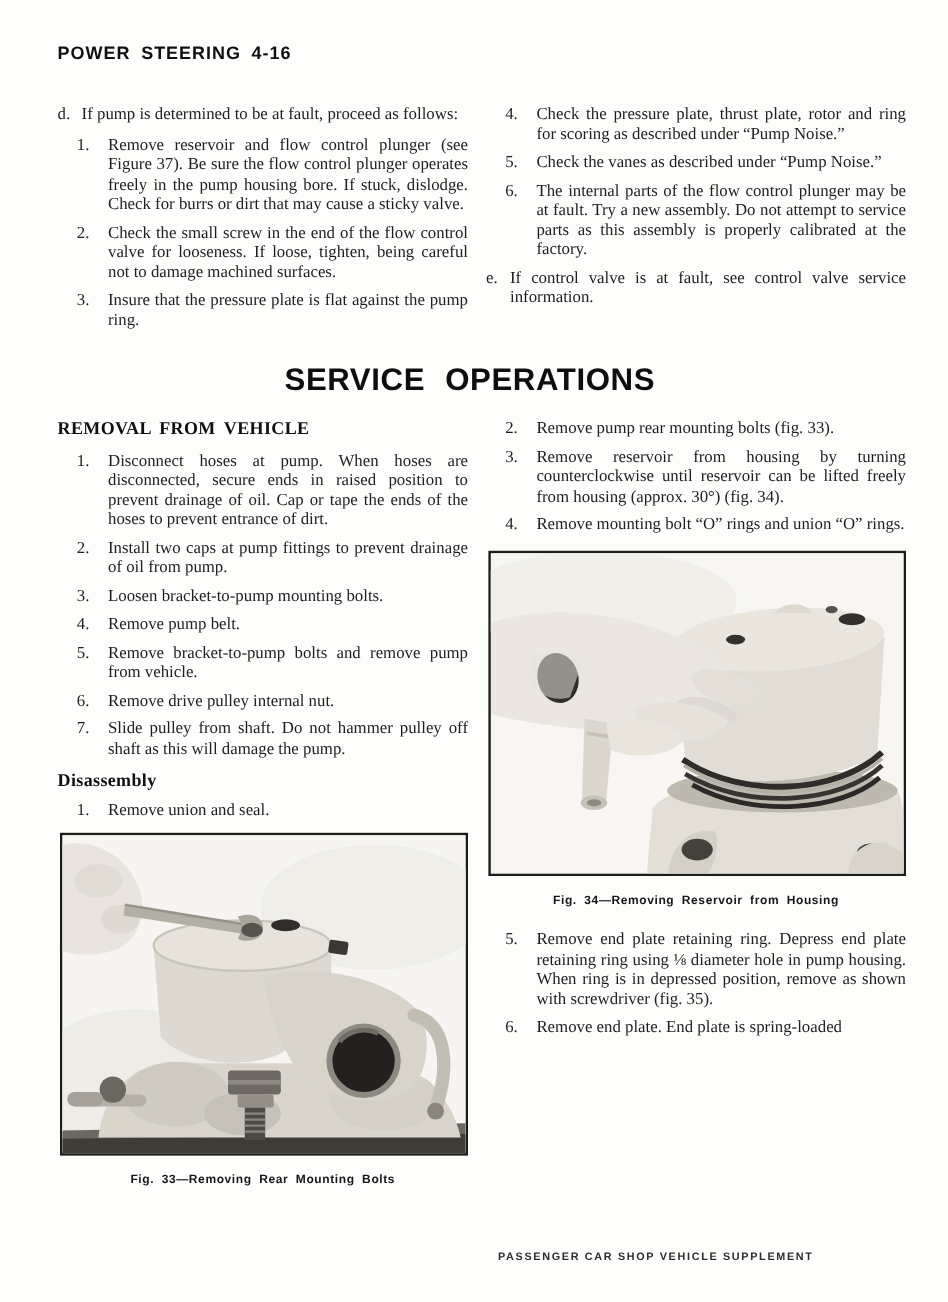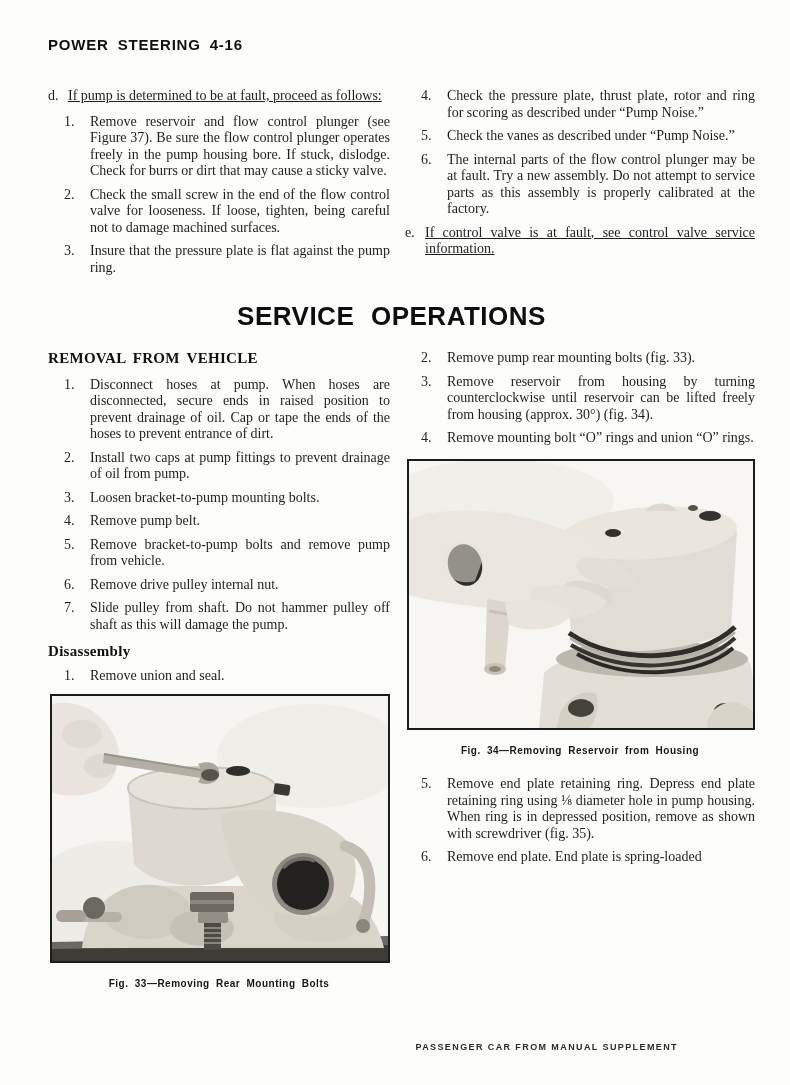--- a/index.html
+++ b/index.html
@@ -22,21 +22,21 @@
 
   .content { position:absolute; left:48px; top:88px; width:707px; }
   .columns { display:flex; gap:15px; }
   .col-l { width:342px; }
   .col-r { width:350px; }
 
   
   .bodytxt { font-size:14px; line-height:16.5px; }
   .letter-row { display:flex; margin-bottom:9px; }
   .letter-row .lbl { width:20px; flex:none; }
-  .letter-row .txt { flex:1; text-align:justify;text-decoration:underline; }
+  .letter-row .txt { flex:1; text-align:justify; }
   .step { display:flex; margin-bottom:7px; }
   .step .num { width:20px; flex:none; margin-left:16px; }
   .step .txt { flex:1; margin-left:6px; text-align:justify; hyphens:auto; }
 
   .service-title {
     text-align:center;
     font-family:"Liberation Sans", sans-serif;
     font-weight:bold; font-size:26px; letter-spacing:0.5px; word-spacing:9px;
     color:#0e0e0e;
     margin:18px 0 18px;
@@ -270,14 +270,14 @@
           <span class="txt">Remove end plate retaining ring. Depress end plate retaining ring using ⅛ diameter hole in pump housing. When ring is in depressed position, remove as shown with screwdriver (fig. 35).</span>
         </div>
         <div class="step">
           <span class="num">6.</span>
           <span class="txt">Remove end plate. End plate is spring-loaded</span>
         </div>
       </div>
     </div>
   </div>
 
-  <div class="page-footer">PASSENGER CAR FROM MANUAL SUPPLEMENT</div>
+  <div class="page-footer">PASSENGER CAR SHOP VEHICLE SUPPLEMENT</div>
 </div>
 
 </body></html>

